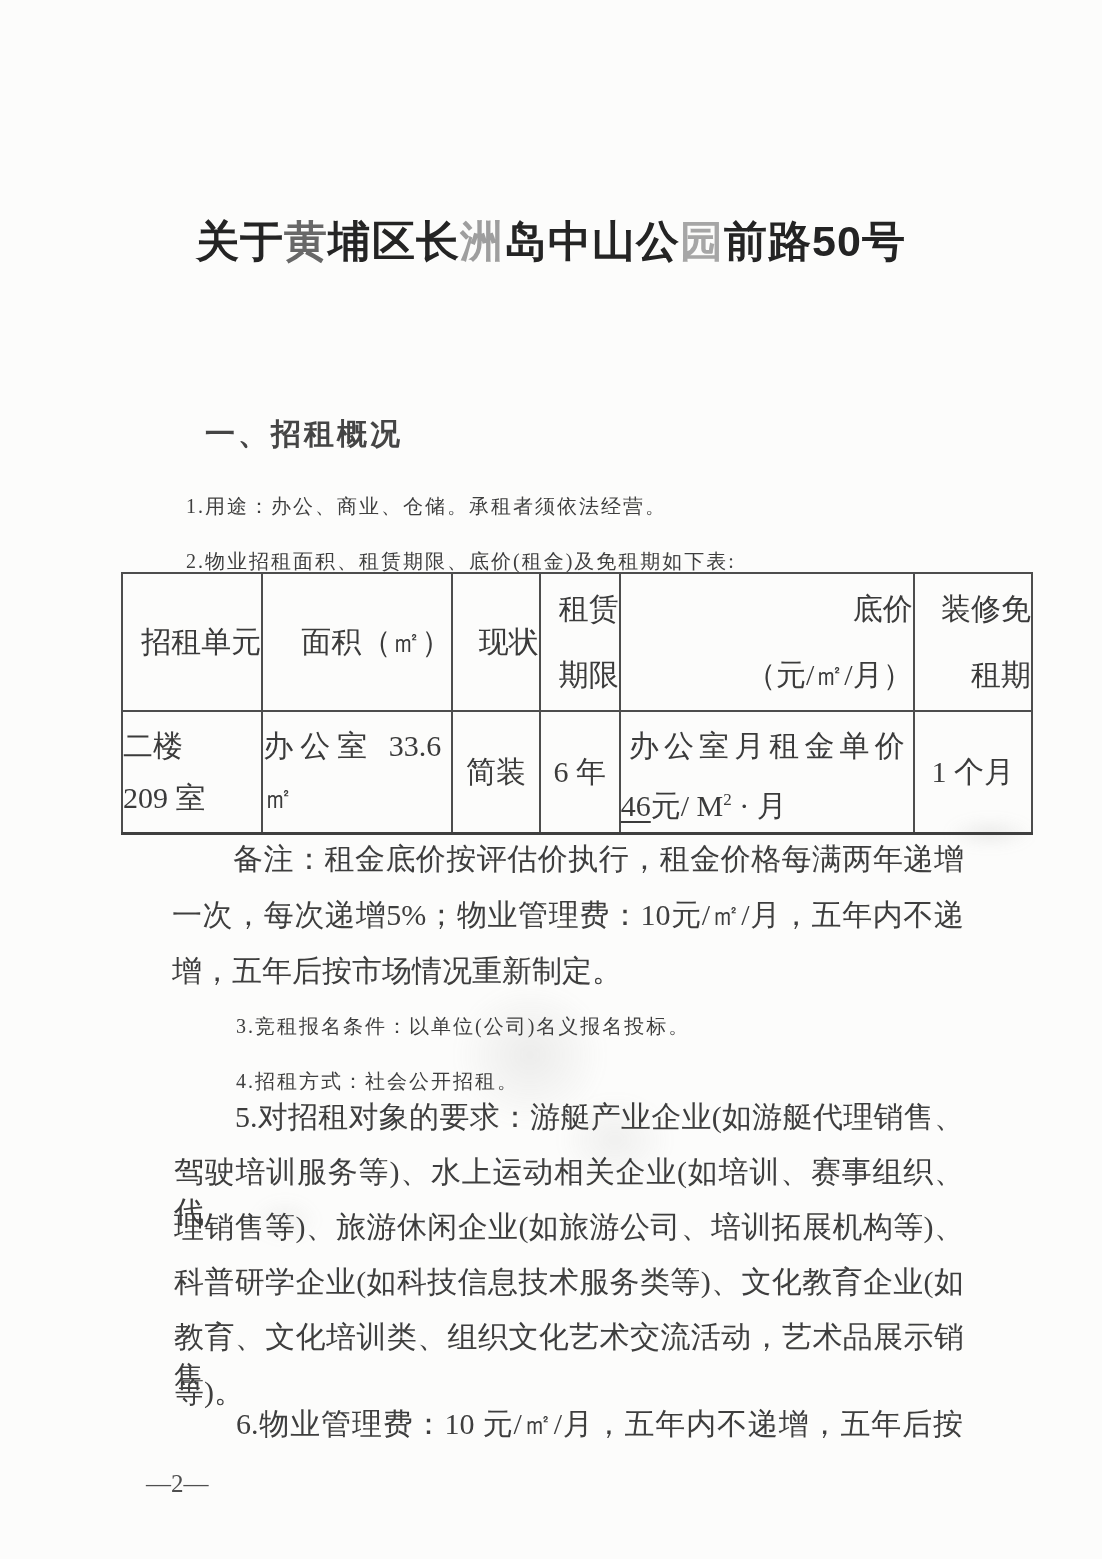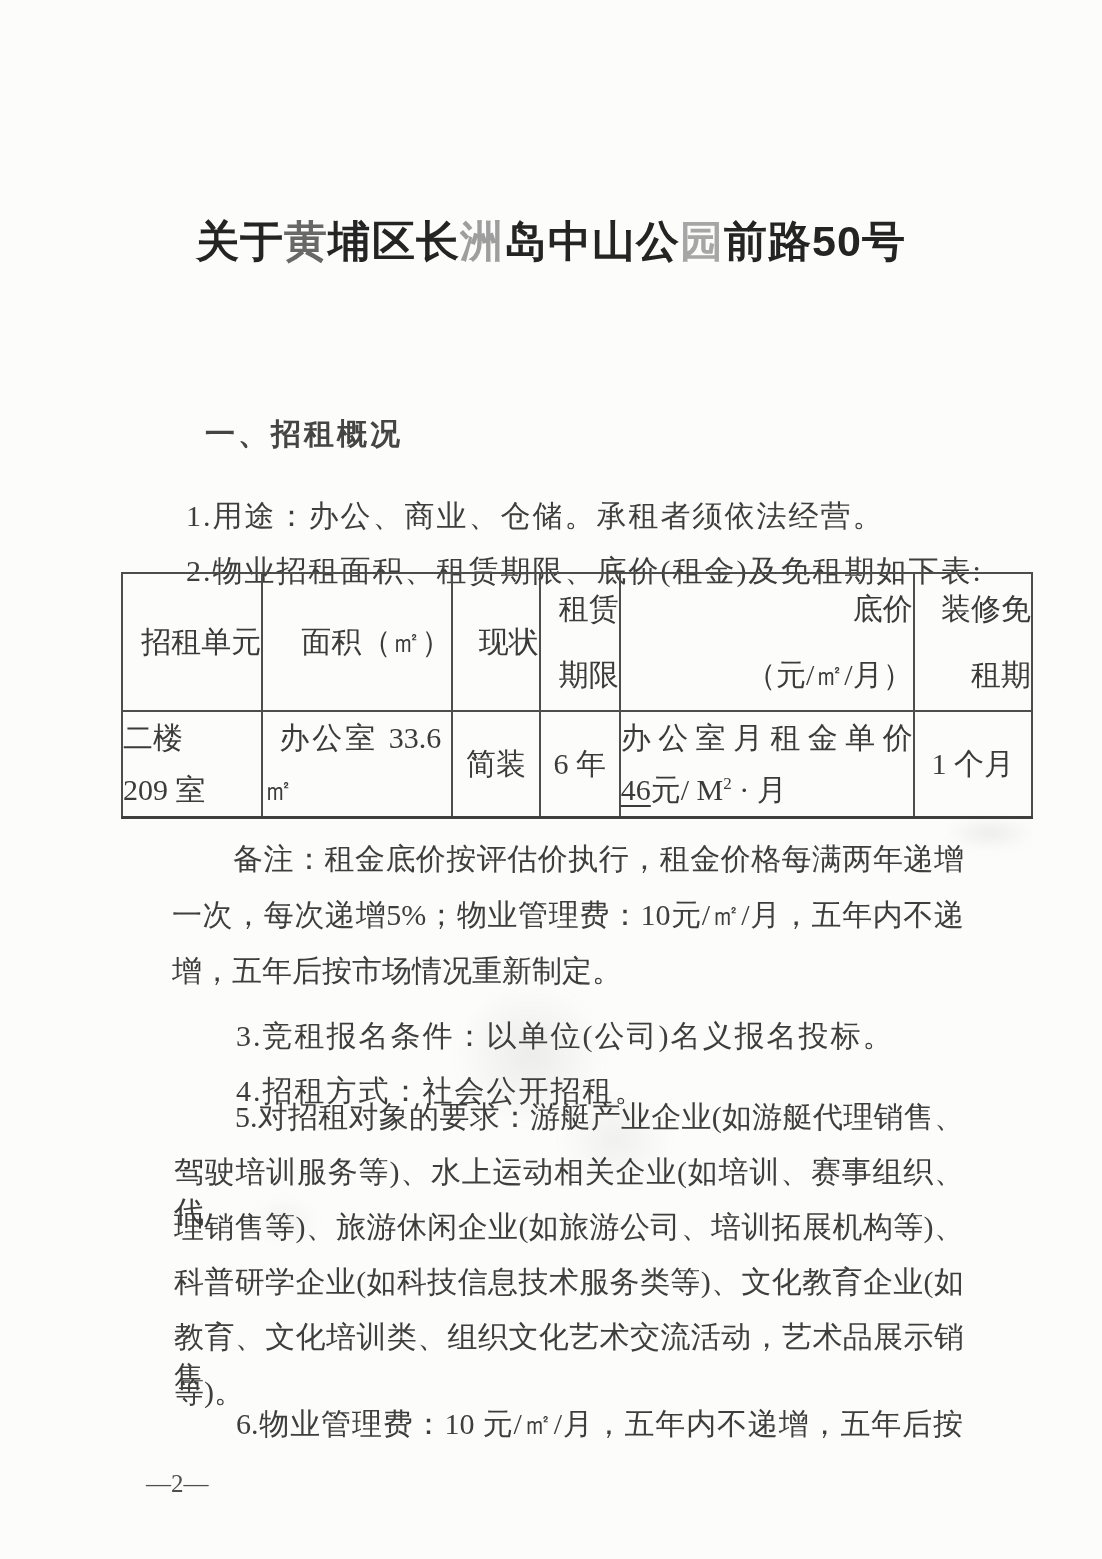--- a/index.html
+++ b/index.html
@@ -15,21 +15,21 @@
   }
   .title-line{height:72px;line-height:58px;}
   .g1{color:#686868}.g2{color:#9e9e9e}.g3{color:#a6a6a6}.g4{color:#8c8c8c}
   
   .sec-heading{
     position:absolute;left:205px;top:414px;
     font-family:"Liberation Sans","DejaVu Sans",sans-serif;
     font-weight:700;font-size:30px;line-height:40px;color:#454545;letter-spacing:3px;
   }
   
-  .item{position:absolute;font-size:30px;line-height:40px;color:#3e3e3e;letter-spacing:2px;white-space:nowrap;}
+  .item{position:absolute;font-size:20px;line-height:40px;color:#3e3e3e;letter-spacing:2px;white-space:nowrap;}
   .i1{left:186px;top:466px;}
   .i2{left:186px;top:521px;}
   .i3{left:236px;top:986px;}
   .i4{left:236px;top:1041px;}
   
   .para{position:absolute;font-size:30px;color:#3e3e3e;}
   .note{left:172px;top:838px;width:792px;}
   .p5{left:174px;top:1097px;width:790px;}
   .p6{left:175px;top:1404px;width:788px;}
   .l{height:56px;line-height:42px;text-align:justify;text-align-last:justify;text-justify:inter-character;}
@@ -115,31 +115,31 @@
         <div class="hl">装修免</div>
         <div class="hl">租期</div>
       </th>
     </tr>
     <tr class="drow">
       <td class="cell-left">
         <div class="dl">二楼</div>
         <div class="dl">209 室</div>
       </td>
       <td class="cell-left">
-        <div class="dl jl" style="padding-left:16px;">办公室 33.6</div>
+        <div class="dl jl" style="padding-left:0;">办公室 33.6</div>
         <div class="dl">㎡</div>
       </td>
       <td class="cell-center">
             <div class="dl">简装</div>
           </td>
       <td class="cell-center">
             <div class="dl">6 年</div>
           </td>
       <td class="price-cell">
-        <div class="dl jl" style="padding:0;">办公室月租金单价</div>
+        <div class="dl jl" style="padding:8px;">办公室月租金单价</div>
         <div class="dl"><span class="uval">46</span><span>元/ M</span><sup class="msup">2</sup><span> · 月</span></div>
       </td>
       <td class="cell-center">
             <div class="dl">1 个月</div>
           </td>
     </tr>
   </tbody>
     </table>
 
   <div class="para note">

